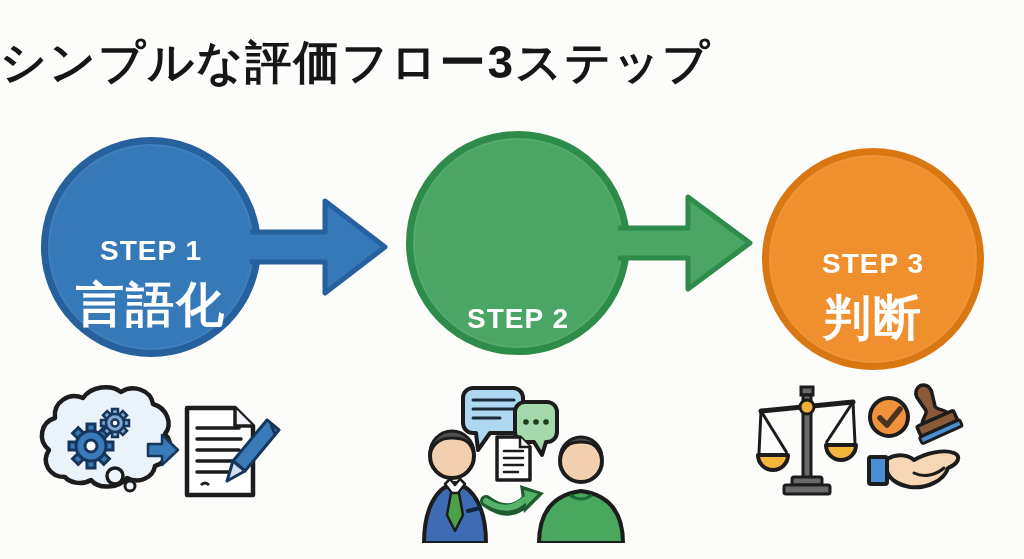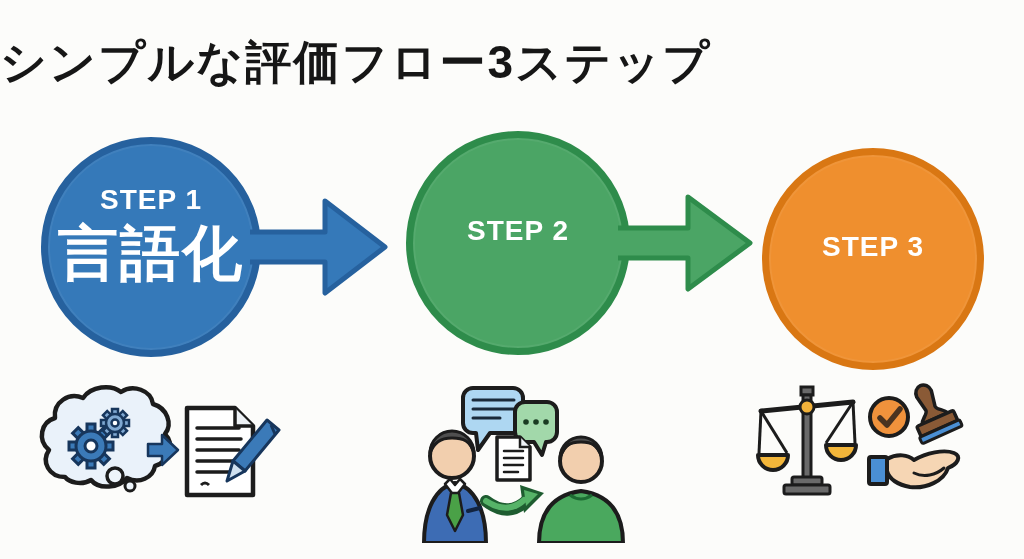--- a/index.html
+++ b/index.html
@@ -8,27 +8,27 @@
     background:var(--background,#fcfcfa);
     font-family:"Liberation Sans","DejaVu Sans",sans-serif;
   }
   .title{
     position:absolute;top:32px;left:0;width:100%;text-align:left;
     font-size:46px;font-weight:800;letter-spacing:2px;
     color:var(--title-color,#161616);
   }
   .circle{
     position:absolute;border-radius:50%;z-index:2;
-    display:flex;align-items:center;justify-content:center;
+    display:flex;align-items:flex-end;justify-content:center;
     color:var(--circle-text,#fff);
     box-shadow:inset 0 0 0 2px rgba(255,255,255,0.06);
   }
   .circle-inner{display:flex;flex-direction:column;align-items:center;transform:translateY(-12px);}
   .step-label{font-size:28px;font-weight:700;letter-spacing:1px;line-height:34px;}
-  .step-keyword{font-size:60px;font-weight:800;line-height:66px;margin-top:4px;letter-spacing:2px;}
+  .step-keyword{font-size:48px;font-weight:800;line-height:66px;margin-top:4px;letter-spacing:2px;}
   .c1{left:41px;top:137px;width:206px;height:206px;background:var(--step1-fill,#3579b9);border:7px solid var(--step1-border,#26619e);}
   .c2{left:406px;top:131px;width:210px;height:210px;background:var(--step2-fill,#4ba565);border:7px solid var(--step2-border,#2e8c4b);}
   .c3{left:762px;top:148px;width:208px;height:208px;background:var(--step3-fill,#ef8f2e);border:7px solid var(--step3-border,#d97713);}
   .flow-arrow{position:absolute;z-index:3;}
   .arrow1-path{fill:var(--step1-fill,#3579b9);stroke:var(--step1-border,#26619e);stroke-width:5;stroke-linejoin:round;}
   .arrow2-path{fill:var(--step2-fill,#4ba565);stroke:var(--step2-border,#2e8c4b);stroke-width:5;stroke-linejoin:round;}
   .icon-group{position:absolute;z-index:1;}
 </style>
 </head>
 <body>
@@ -52,20 +52,21 @@
     </div>
   </div>
   <div class="circle c2">
     <div class="circle-inner">
       <span class="step-label">STEP 2</span>
     </div>
   </div>
   <div class="circle c3">
     <div class="circle-inner">
       <span class="step-label">STEP 3</span>
+      <span class="step-keyword">判断</span>
     </div>
   </div>
 
   <svg class="icon-group" style="left:35px;top:382px;" width="260" height="150" viewBox="0 0 260 150" aria-label="thought-cloud-gears-arrow-document-pen-icon">
     <g>
       <path d="M30,95 C14,95 6,80 14,68 C2,58 6,40 20,36 C18,20 34,10 48,16 C56,4 76,2 86,10 C98,2 116,8 118,22 C132,26 138,42 130,52 C140,62 134,80 120,84 C118,96 104,102 92,96 C84,106 64,108 56,98 C46,104 34,100 30,95 Z" fill="#eaf2fa" stroke="#1c1c1c" stroke-width="4.5" stroke-linejoin="round"></path>
       <circle cx="80" cy="94" r="8" fill="#eef5fb" stroke="#1c1c1c" stroke-width="3.5"></circle>
       <circle cx="95" cy="104" r="5" fill="#eef5fb" stroke="#1c1c1c" stroke-width="3"></circle>
       <g transform="translate(56,64)">
         <g fill="#3b7ab8" stroke="#17365c" stroke-width="3">

